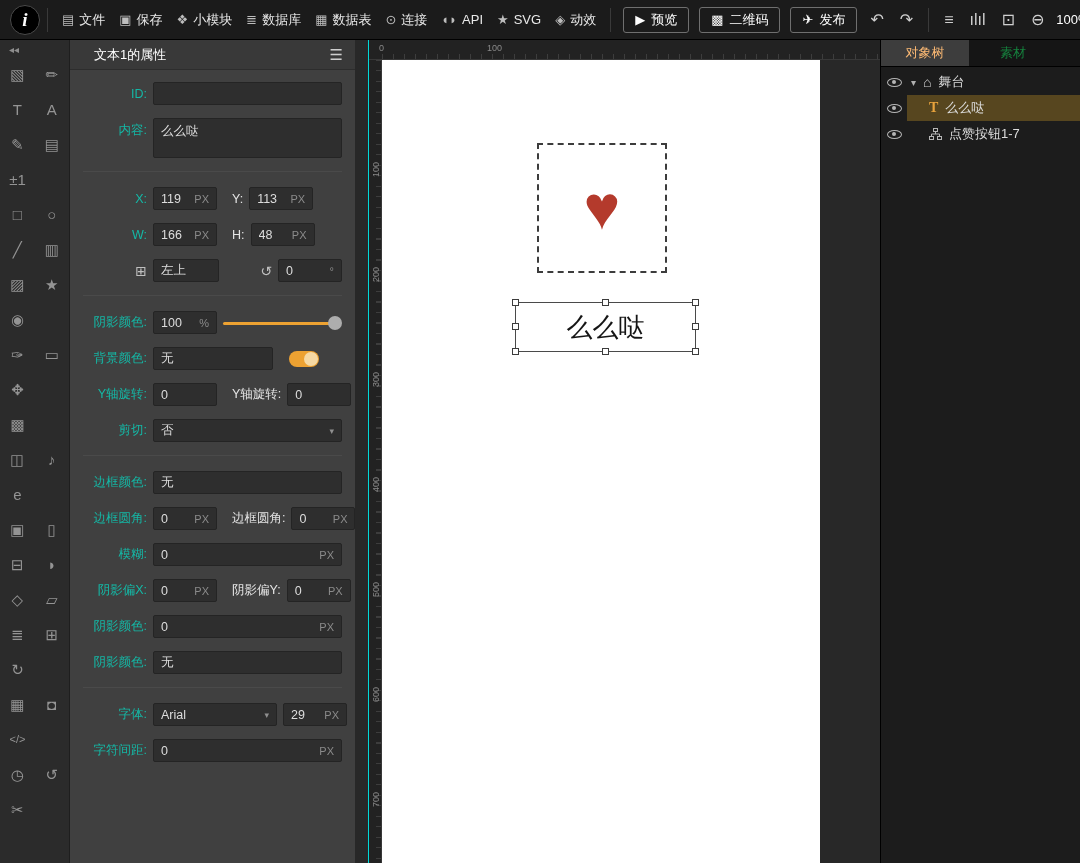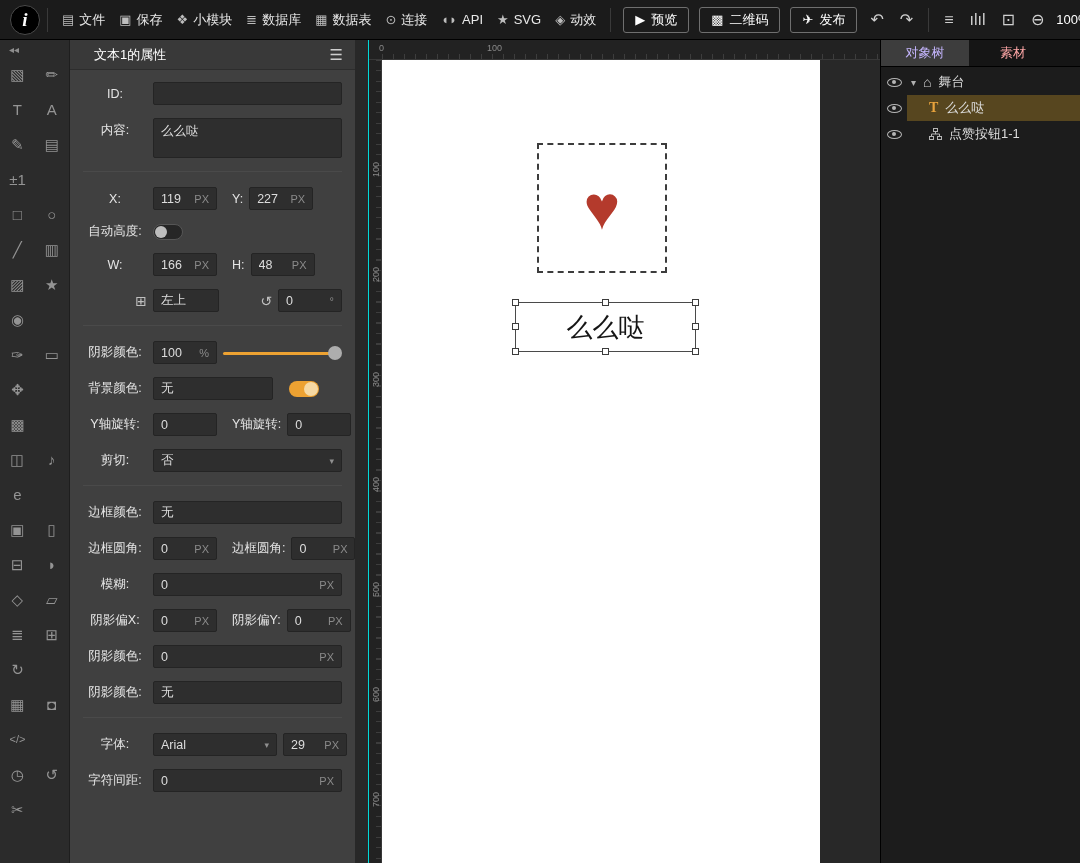--- a/index.html
+++ b/index.html
@@ -28,21 +28,21 @@
   .tbx-row{display:flex;height:35px;align-items:center}
   .tbx-cell{width:35px;text-align:center;color:#949494;font-size:15px;cursor:pointer;line-height:35px}
 
   
   .props{position:absolute;left:70px;top:40px;width:285px;height:823px;background:#404040;color:#ddd;overflow:hidden}
   .props-header{height:30px;display:flex;align-items:center;justify-content:space-between;
     padding:0 12px 0 24px;background:#393939;border-bottom:1px solid #2d2d2d;font-size:13px;color:#fff}
   .hamburger{color:#cfcfcf;font-size:15px;cursor:pointer}
   .props-body{padding:12px 13px 0}
   .prow{display:flex;align-items:center;margin-bottom:13px;gap:6px}
-  .lbl{width:64px;flex-shrink:0;text-align:center;font-size:12.5px;color:#e5e5e5;white-space:nowrap}
+  .lbl{width:64px;flex-shrink:0;text-align:right;font-size:12.5px;color:#14b8a6;white-space:nowrap}
   .lbl2{font-size:12.5px;color:#e4e4e4;white-space:nowrap;margin-left:9px}
   .vbox{display:flex;align-items:center;background:#2e2e2e;border:1px solid #242424;border-radius:2px;
     height:23px;padding:0 7px;font-size:12.5px;color:#ddd}
   .vbox .val{flex:1;overflow:hidden;white-space:nowrap}
   .vbox .unit{color:#8b8b8b;font-size:11px;margin-left:4px}
   .w62{width:64px;flex-shrink:0}
   .w124{width:124px;flex-shrink:0}
   .grow{flex:1}
   input.vbox{outline:none}
   textarea.vbox{height:40px;resize:none;outline:none;padding-top:4px;line-height:15px}
@@ -81,22 +81,22 @@
   .text-el{position:absolute;left:133px;top:242px;width:181px;height:50px;border:1px solid #4a4a4a;
     display:flex;align-items:center;justify-content:center;font-size:26px;color:#151515;cursor:move}
   .handle{position:absolute;width:7px;height:7px;background:#fff;border:1px solid #3c3c3c}
   .h-nw{left:-4px;top:-4px}.h-n{left:calc(50% - 4px);top:-4px}.h-ne{right:-4px;top:-4px}
   .h-w{left:-4px;top:calc(50% - 4px)}.h-e{right:-4px;top:calc(50% - 4px)}
   .h-sw{left:-4px;bottom:-4px}.h-s{left:calc(50% - 4px);bottom:-4px}.h-se{right:-4px;bottom:-4px}
 
   
   .rightpanel{position:absolute;left:880px;top:40px;width:200px;height:823px;background:#1c1c1c;border-left:1px solid #000;overflow:hidden}
   .rp-tabs{display:flex;height:27px;background:#151515;border-bottom:1px solid #000}
-  .rp-tab{width:88px;display:flex;align-items:center;justify-content:center;font-size:13px;color:#fca5a5;cursor:pointer}
-  .rp-tab.active{background:#3d3d3d;color:#c4b5fd}
+  .rp-tab{width:88px;display:flex;align-items:center;justify-content:center;font-size:13px;color:#15803d;cursor:pointer}
+  .rp-tab.active{background:#3d3d3d;color:#fdba74}
   .tree{padding-top:2px}
   .tree-row{display:flex;align-items:center;height:26px;color:#ddd;font-size:13px;cursor:pointer}
   .eye-cell{width:26px;display:flex;align-items:center;justify-content:center;flex-shrink:0}
   .eye{width:15px;height:9px;border:1px solid #b5b5b5;border-radius:50%;position:relative}
   .eye::after{content:"";position:absolute;left:50%;top:50%;transform:translate(-50%,-50%);
     width:4px;height:4px;border-radius:50%;background:#b5b5b5}
   .row-body{flex:1;height:100%;display:flex;align-items:center;gap:7px;padding-left:4px;overflow:hidden;white-space:nowrap}
   .row-body.child{padding-left:22px}
   .row-body.selected{background:#57461f}
   .caret{color:#b0b0b0;font-size:10px}
@@ -279,31 +279,25 @@
     <div class="pdivider"></div>
 
     <div class="prow">
       <span class="lbl">X:</span>
       <div class="vbox w62">
         <span class="val">119</span>
         <span class="unit">PX</span>
       </div>
       <span class="lbl2">Y:</span>
       <div class="vbox w62">
-        <span class="val">227</span>
-        <span class="unit">PX</span>
-      </div>
-    </div>
-
-    <div class="prow">
-      <span class="lbl">自动高度:</span>
-      <div class="toggle off">
-          <div class="knob"></div>
-        </div>
-    </div>
+        <span class="val">113</span>
+        <span class="unit">PX</span>
+      </div>
+    </div>
+
 
     <div class="prow">
       <span class="lbl">W:</span>
       <div class="vbox w62">
         <span class="val">166</span>
         <span class="unit">PX</span>
       </div>
       <span class="lbl2">H:</span>
       <div class="vbox w62">
         <span class="val">48</span>
@@ -520,18 +514,18 @@
         <span style="display:inline-flex">
           <svg width="13" height="12" viewBox="0 0 13 12">
               <g stroke="#b5b5b5" fill="none">
                 <rect x="4.5" y="0.5" width="4" height="3"></rect>
                 <rect x="0.5" y="8.5" width="4" height="3"></rect>
                 <rect x="8.5" y="8.5" width="4" height="3"></rect>
                 <path d="M6.5 3.5v2.5M2.5 8.5V6h8v2.5"></path>
               </g>
             </svg>
         </span>
-        <span>点赞按钮1-1</span>
+        <span>点赞按钮1-7</span>
       </div>
     </div>
 
   </div>
 </div>
 
 </body></html>

